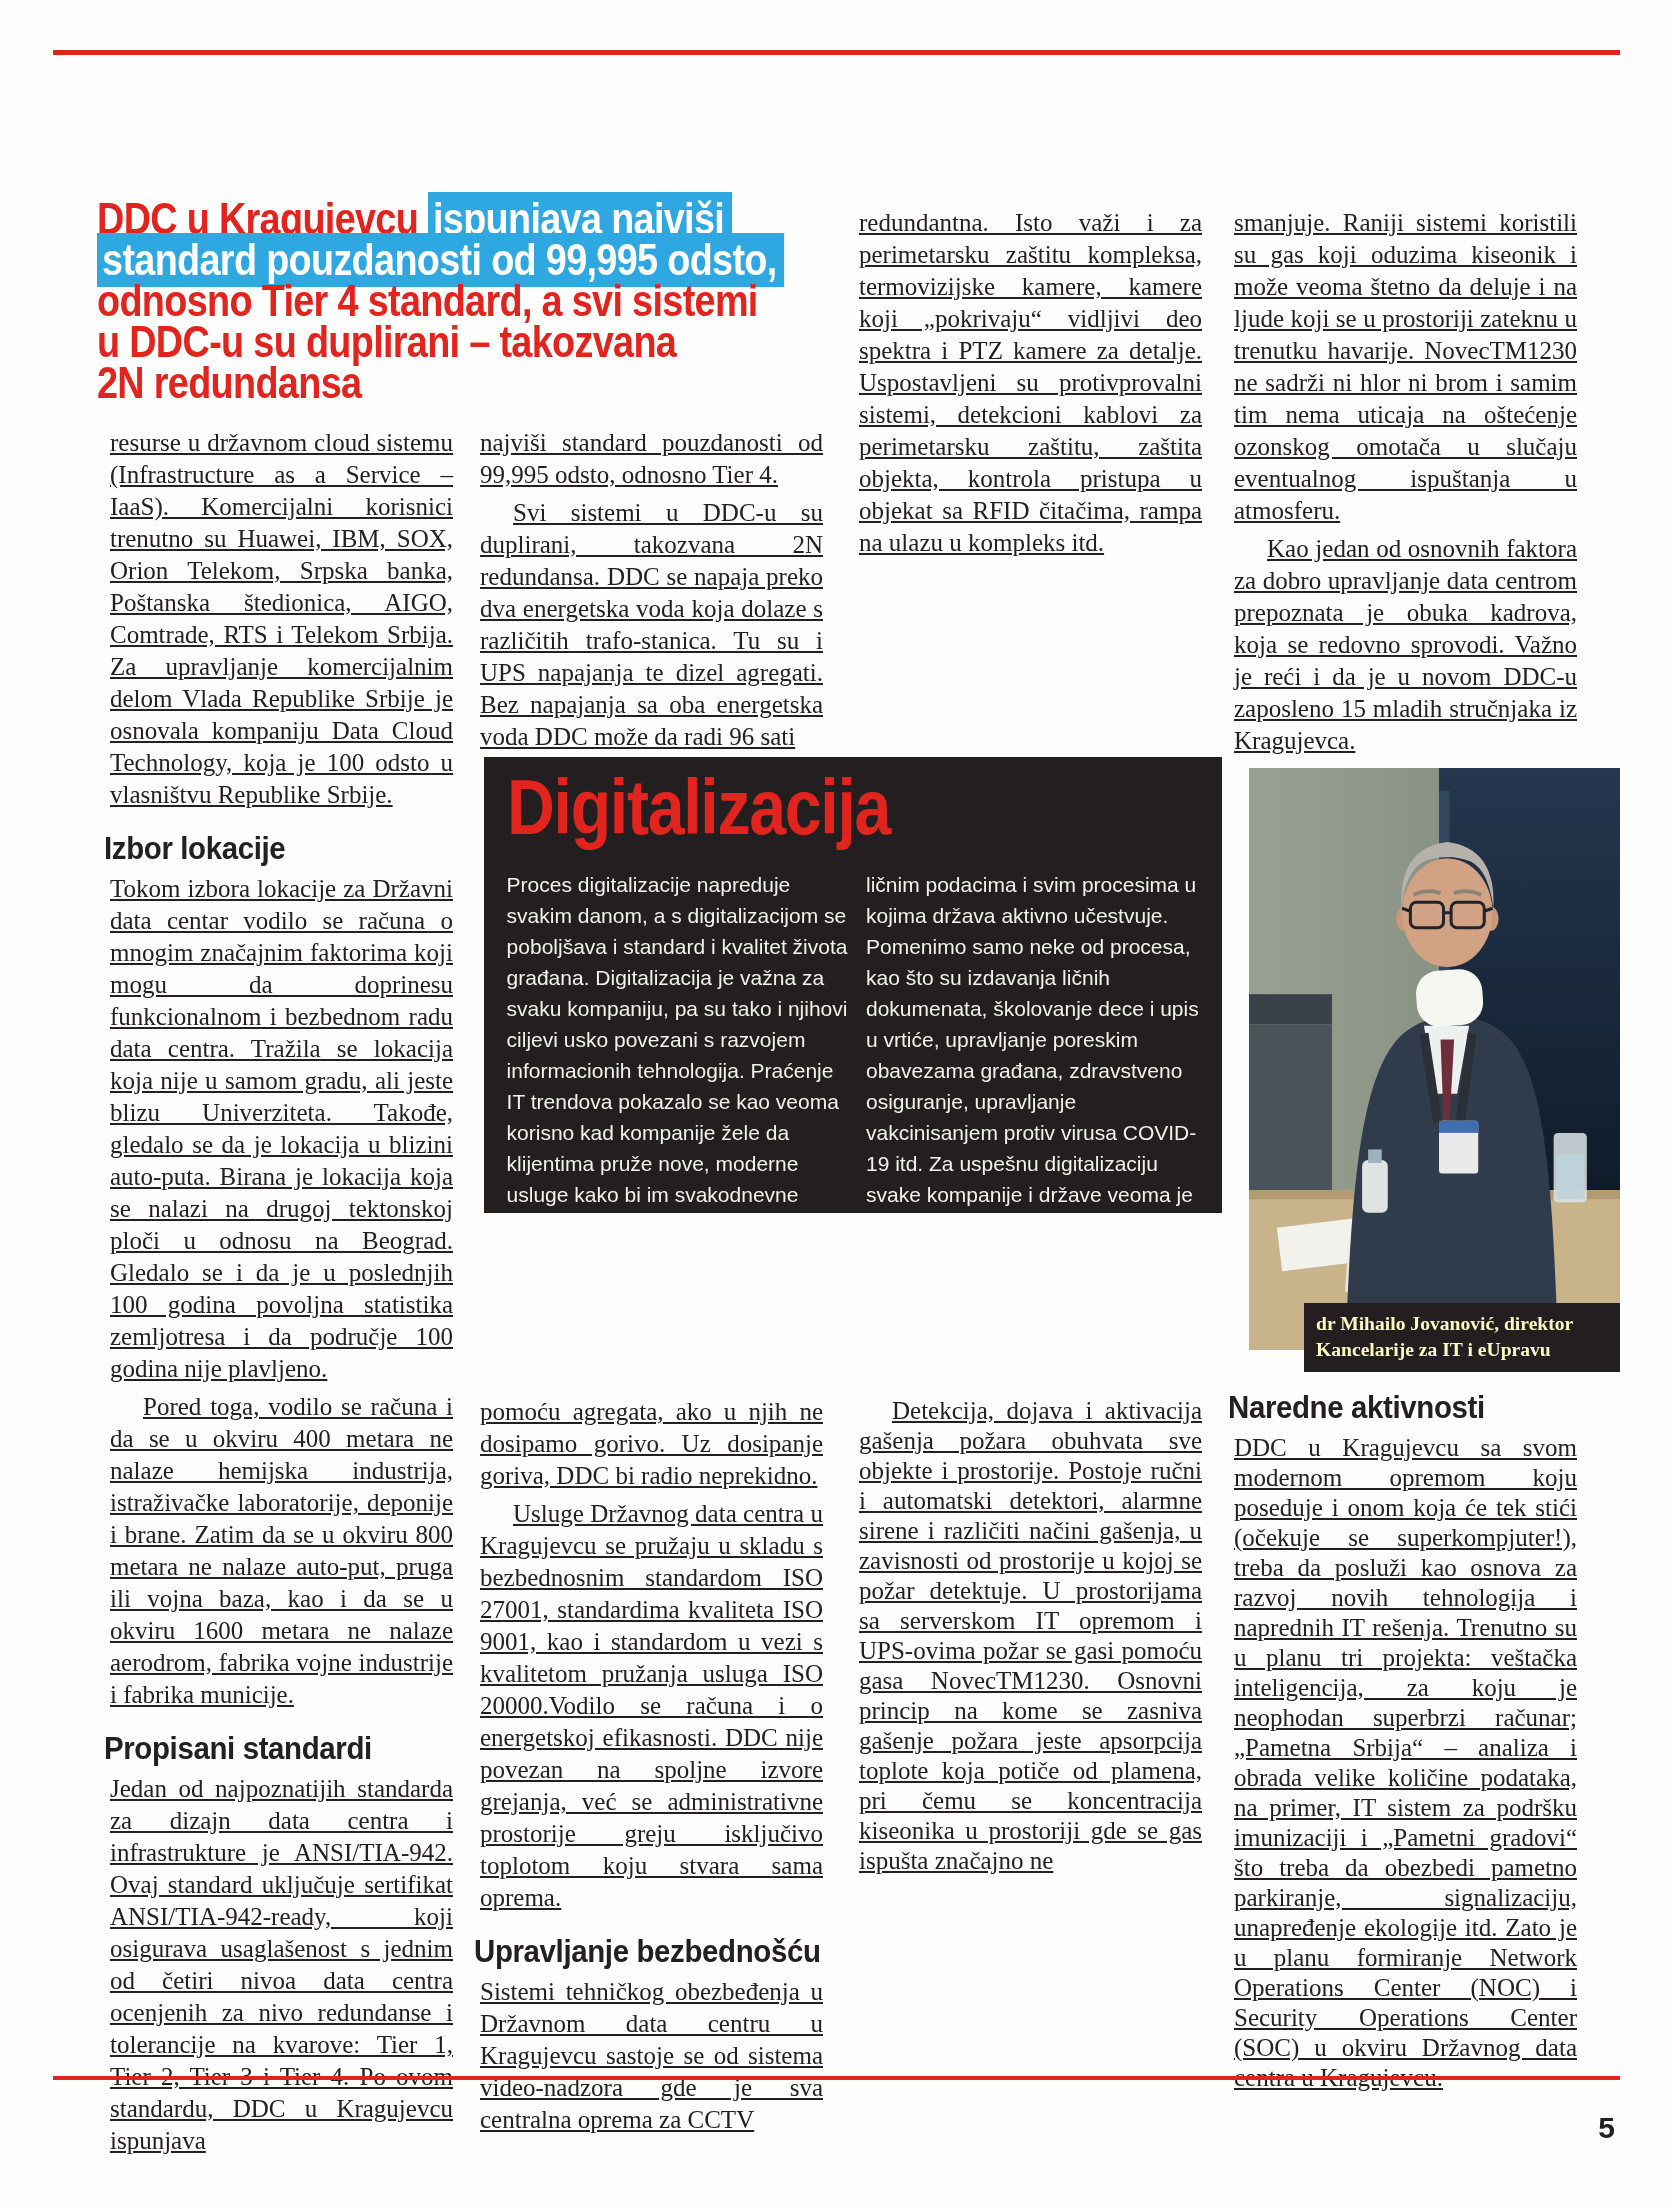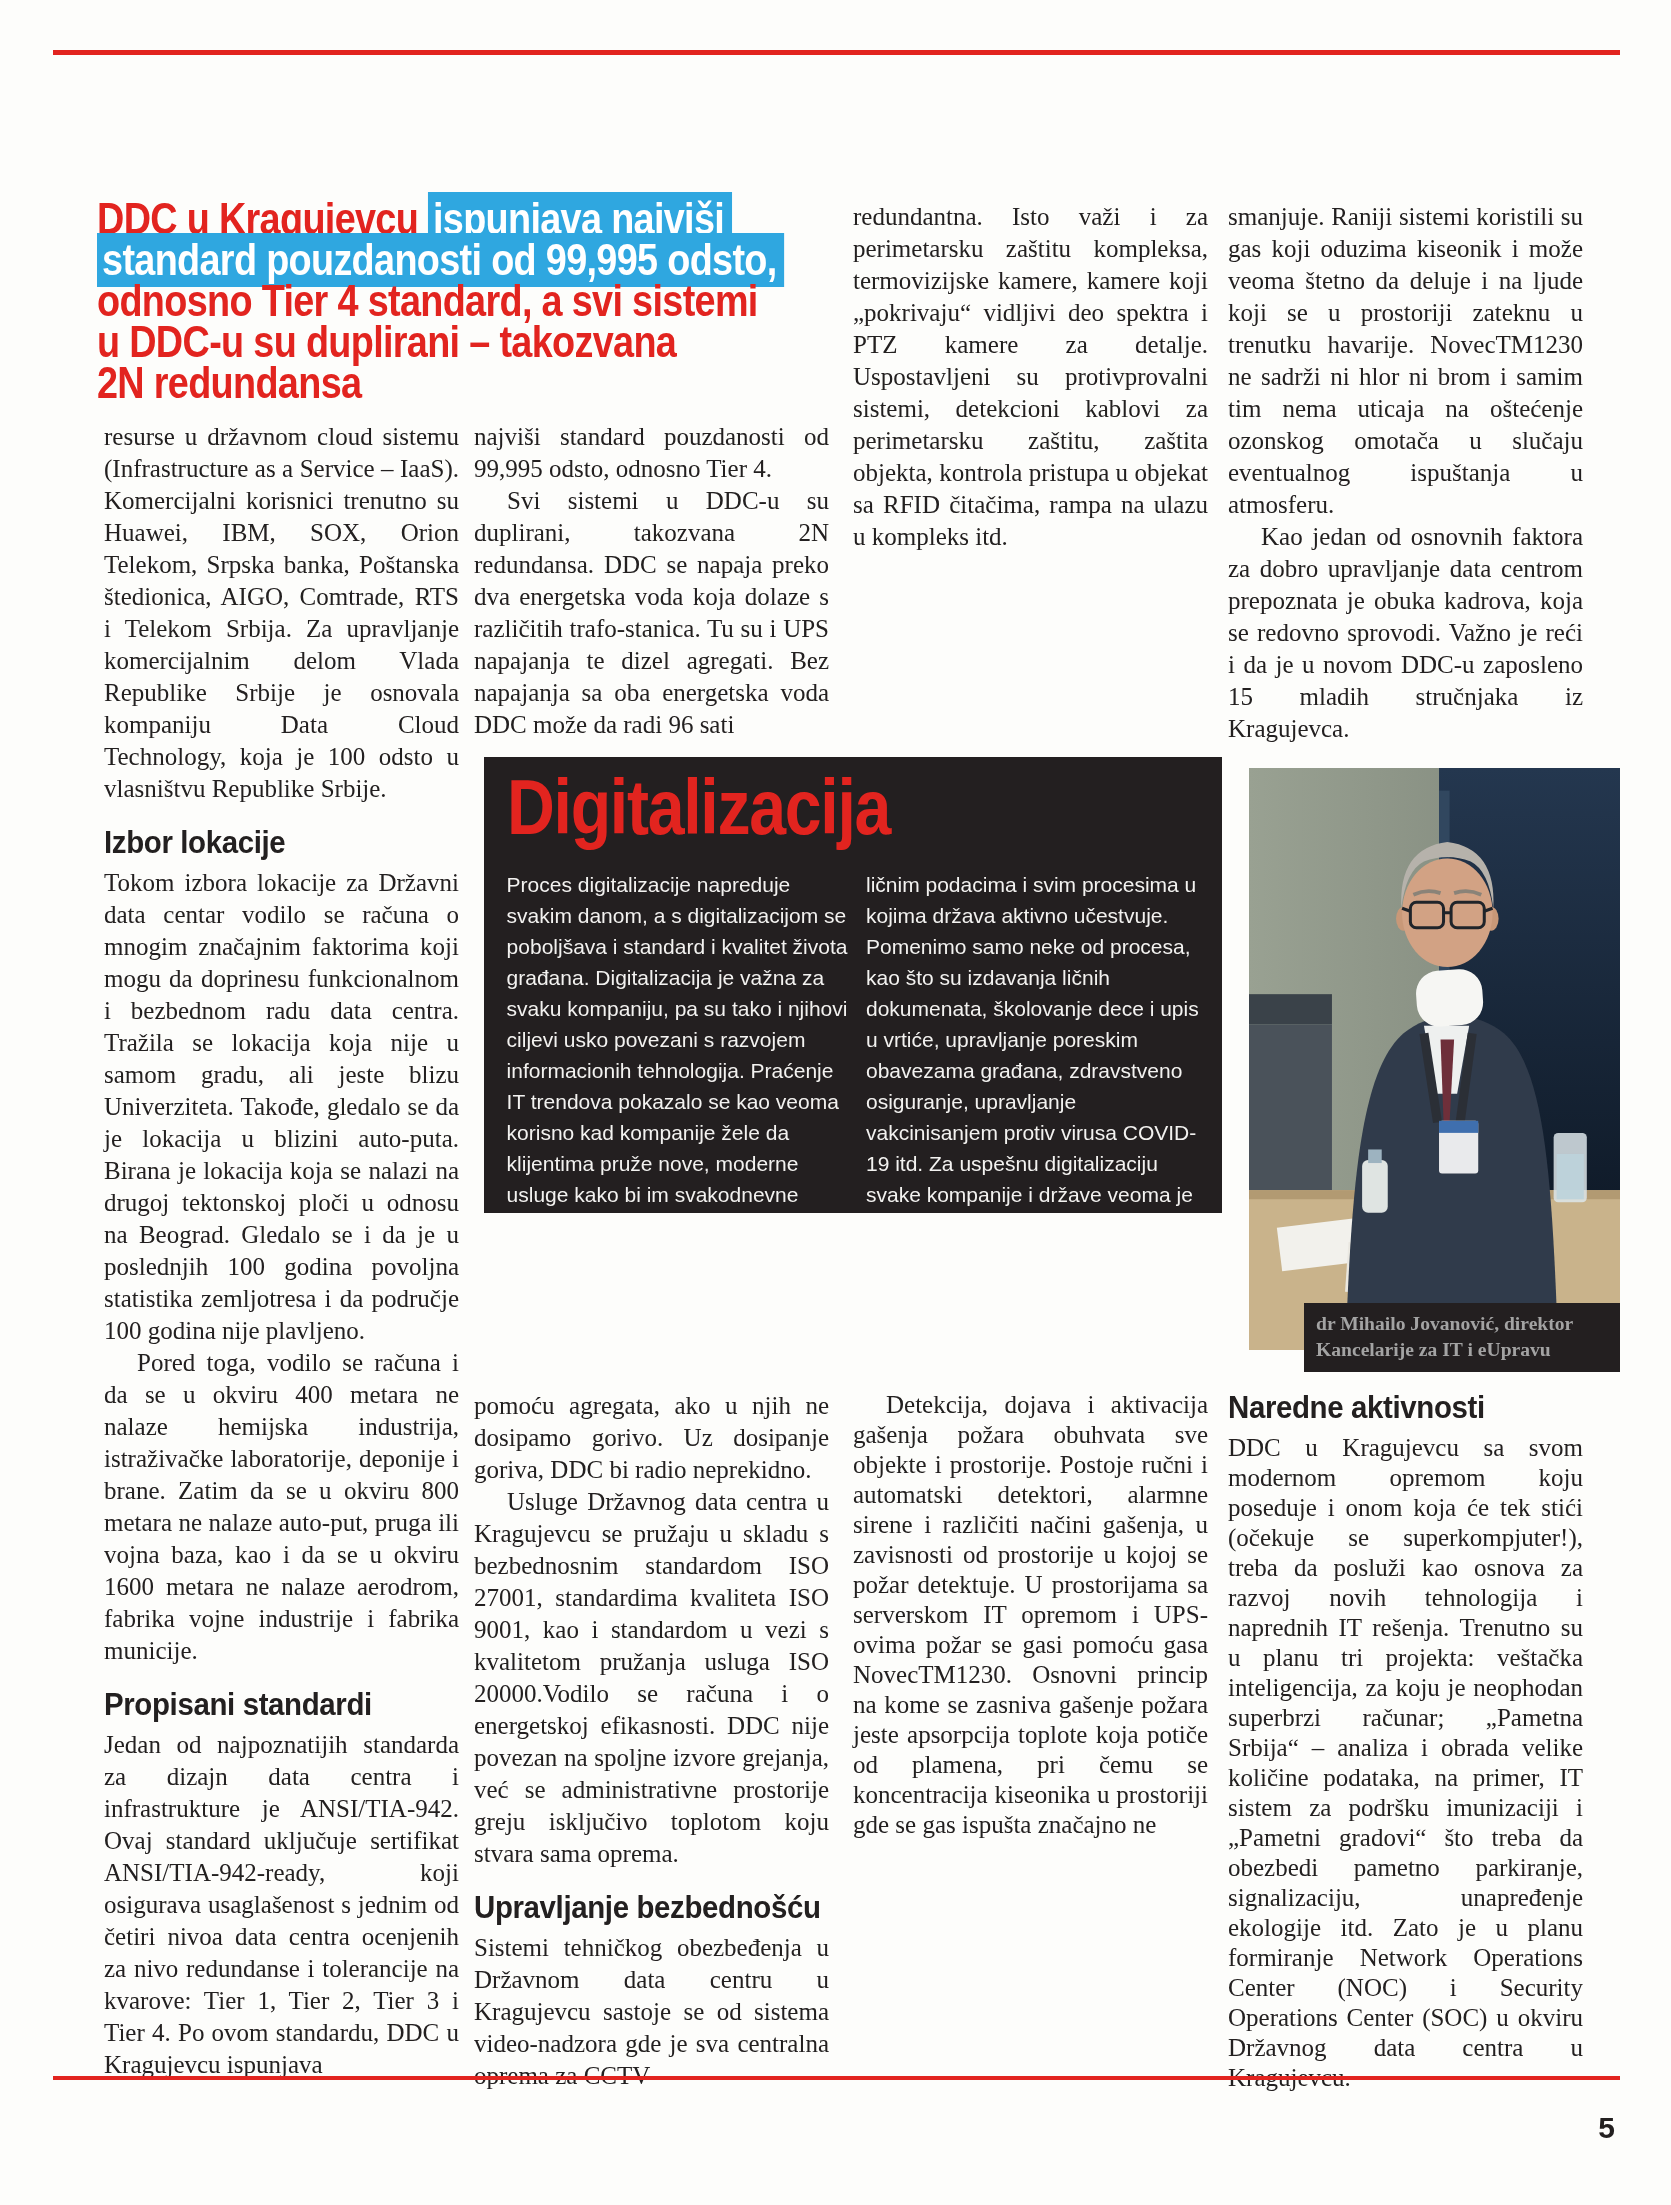--- a/index.html
+++ b/index.html
@@ -19,21 +19,21 @@
   .rule.bottom{top:2076px;height:3.8px;}
 
   
   .headline{position:absolute;left:97px;top:198px;width:815px;font-family:Liberation Sans, sans-serif;font-weight:bold;}
   .hl-line{display:block;height:41px;line-height:41px;font-size:45px;letter-spacing:-0.8px;
            color:var(--accent-red);transform:scaleX(.84);transform-origin:0 50%;white-space:nowrap;}
   .hl-mark{background:var(--highlight-blue);color:#fff;padding:0.8px 9px 2.3px 6px;}
 
   
   .col{position:absolute;width:355px;font-size:25px;line-height:32px;text-align:justify;}
-  .col p{margin:0;}
+  .col p{margin:6px;text-decoration:underline;}
   .col p.ind{text-indent:33px;}
   .col .tight{line-height:30px;}
   .sec-h{font-family:"Liberation Sans",sans-serif;font-weight:bold;font-size:32px;line-height:35px;
          margin:19.6px 0 7.5px;letter-spacing:-0.4px;transform:scaleX(.92);transform-origin:0 50%;white-space:nowrap;}
   .sec-h.first{margin-top:0;}
   #col1 {left:104px; top:421px;}
   #col2a{left:474px; top:421px;}
   #col2b{left:474px; top:1390px;}
   #col3a{left:853px;top:201px;}
   #col3b{left:853px;top:1390px;}
@@ -48,21 +48,21 @@
               transform:scaleX(.86);transform-origin:0 0;white-space:nowrap;}
   .digi-col{position:absolute;top:112px;font-family:"Liberation Sans",sans-serif;font-size:21px;line-height:31px;
             color:#f3f2f0;text-align:left;}
   #digiL{left:22.6px;width:341px;}
   #digiR{left:382px;width:338px;}
 
   
   .photo{position:absolute;left:1249px;top:768px;width:371px;height:582px;}
   .photo svg{display:block;width:100%;height:100%;}
   .caption{position:absolute;left:1304px;top:1303px;width:316px;box-sizing:border-box;
-           background:var(--box-background);color:#a3a3a3;font-family:"Liberation Serif",serif;font-weight:bold;
+           background:var(--box-background);color:#fef9c3;font-family:"Liberation Serif",serif;font-weight:bold;
            font-size:19.6px;line-height:26px;padding:7.5px 9px 9px 12px;}
   .caption span{display:block;}
 
   .pageno{position:absolute;top:2111px;right:56px;font-family:"Liberation Sans",sans-serif;
           font-weight:bold;font-size:30px;color:var(--text-color);}
 </style>
 </head>
 <body>
 
 <div class="page">

